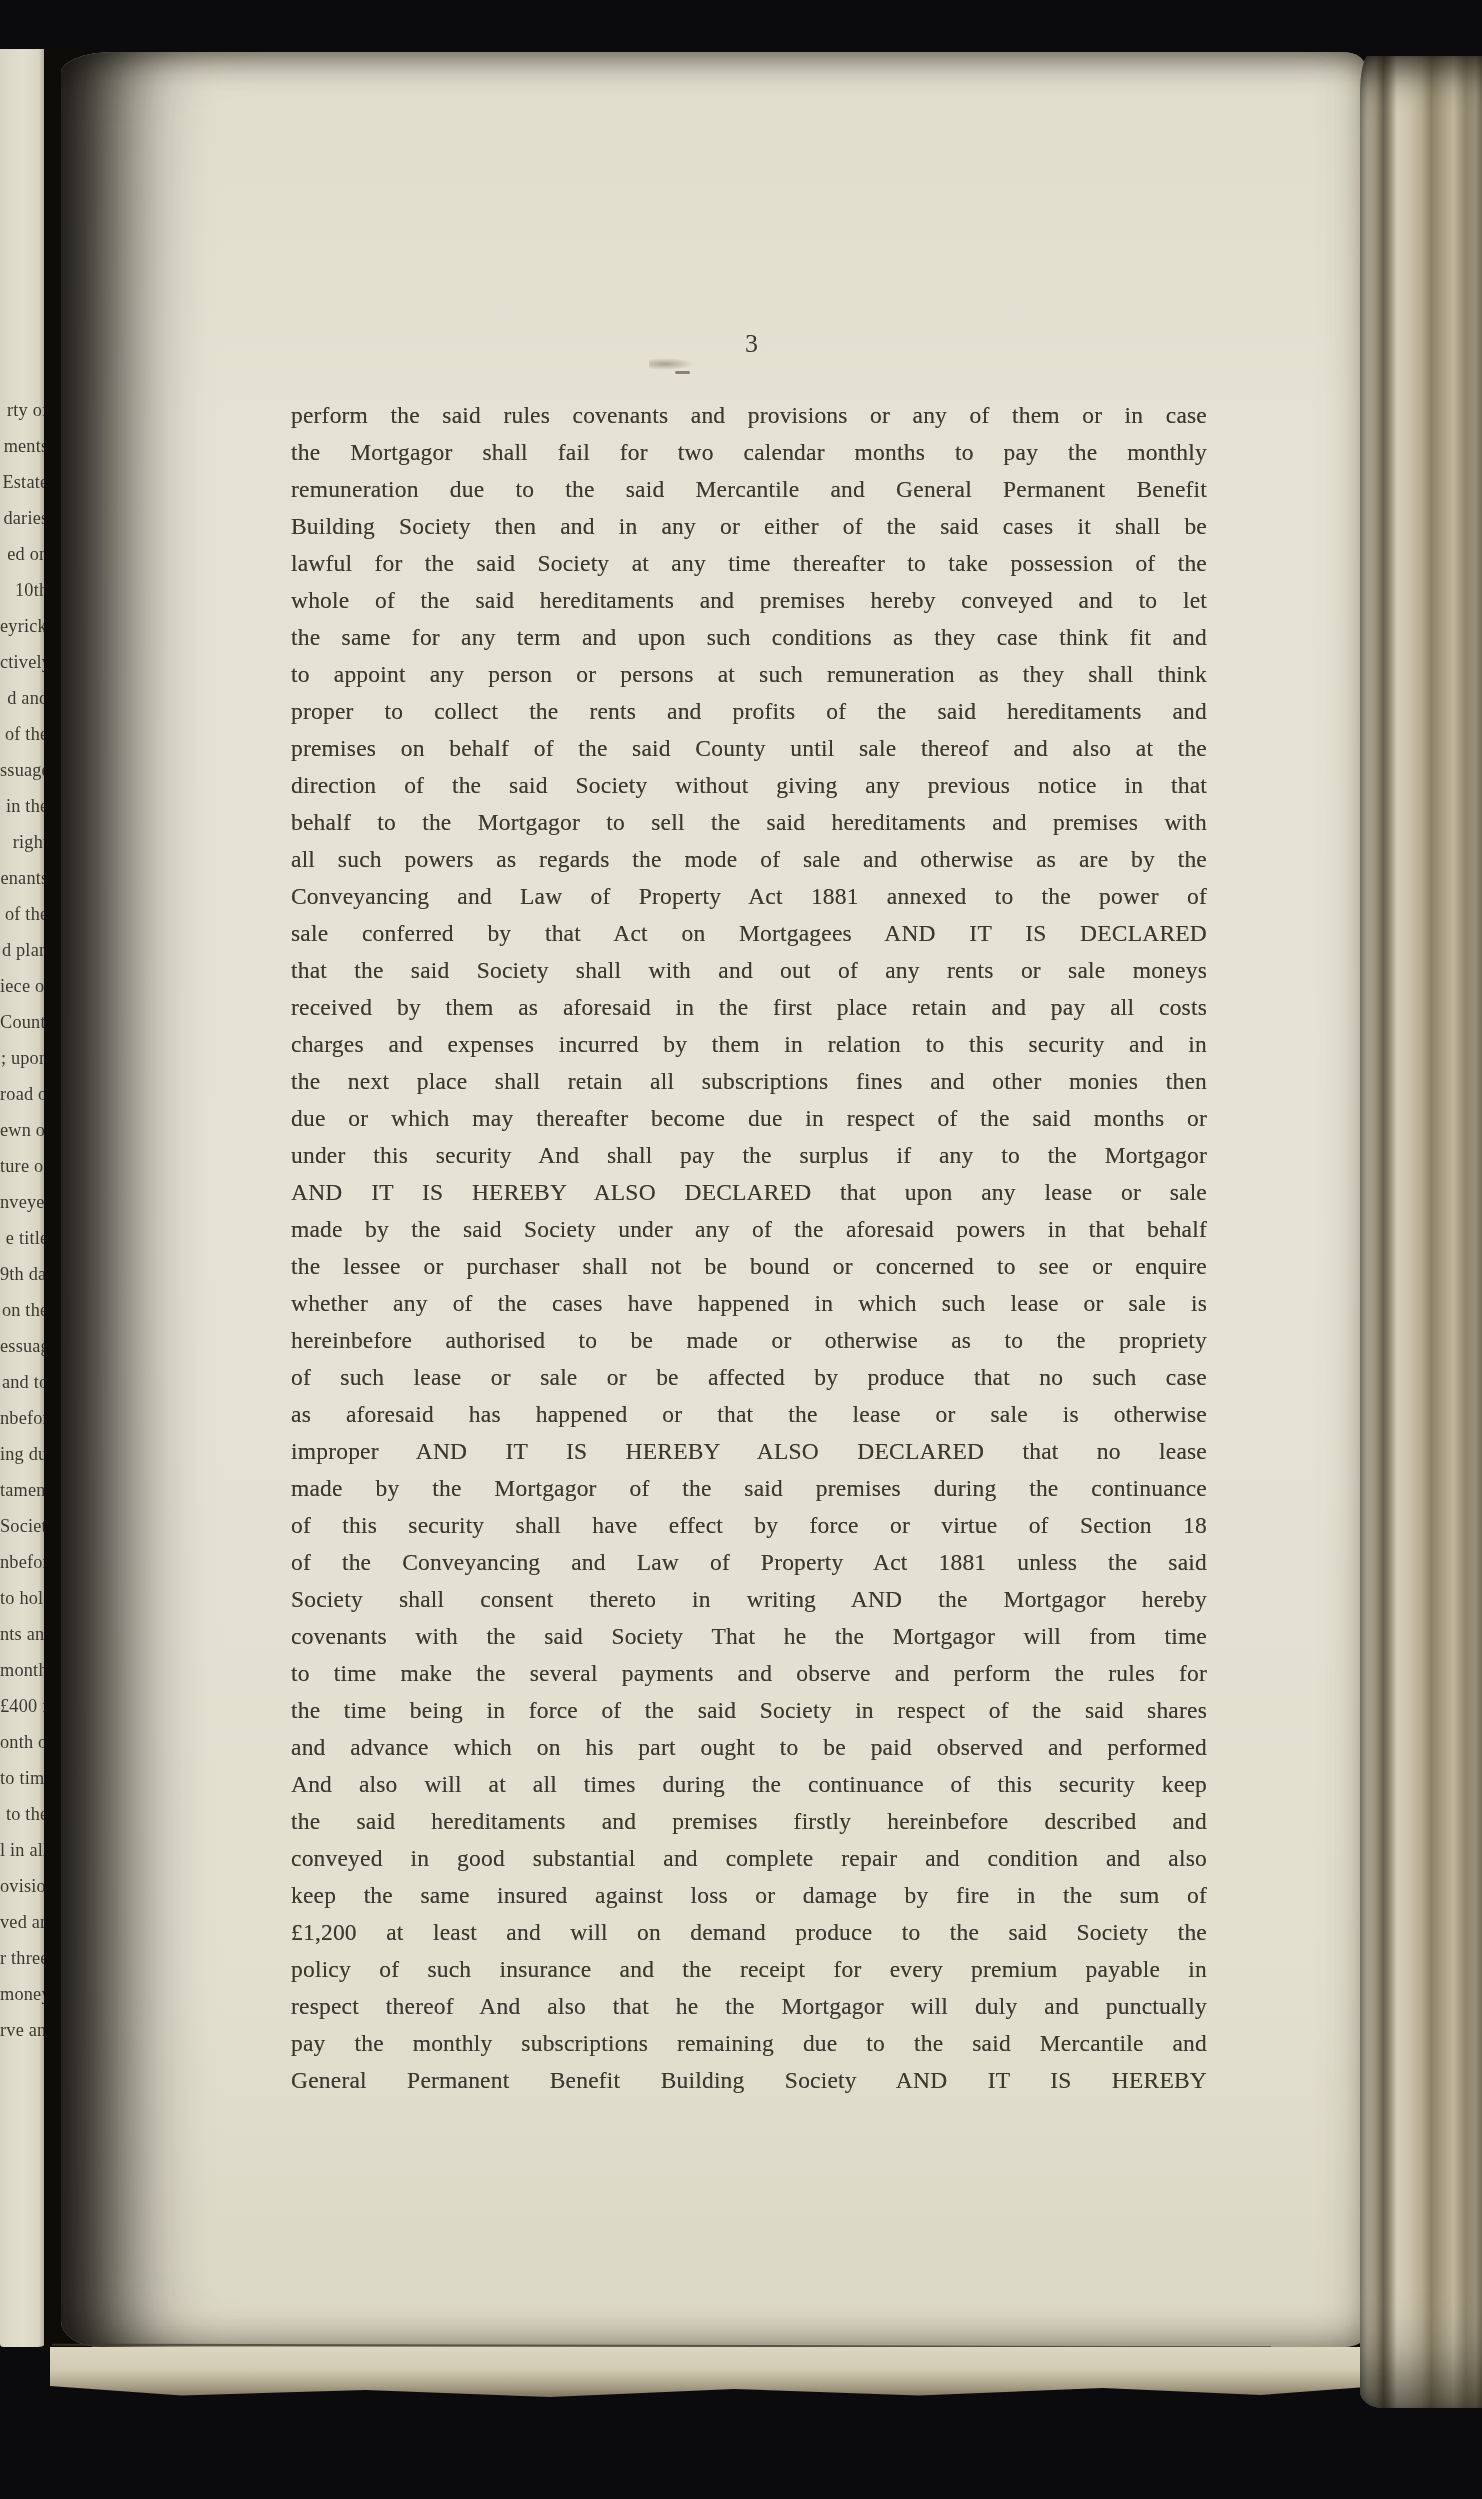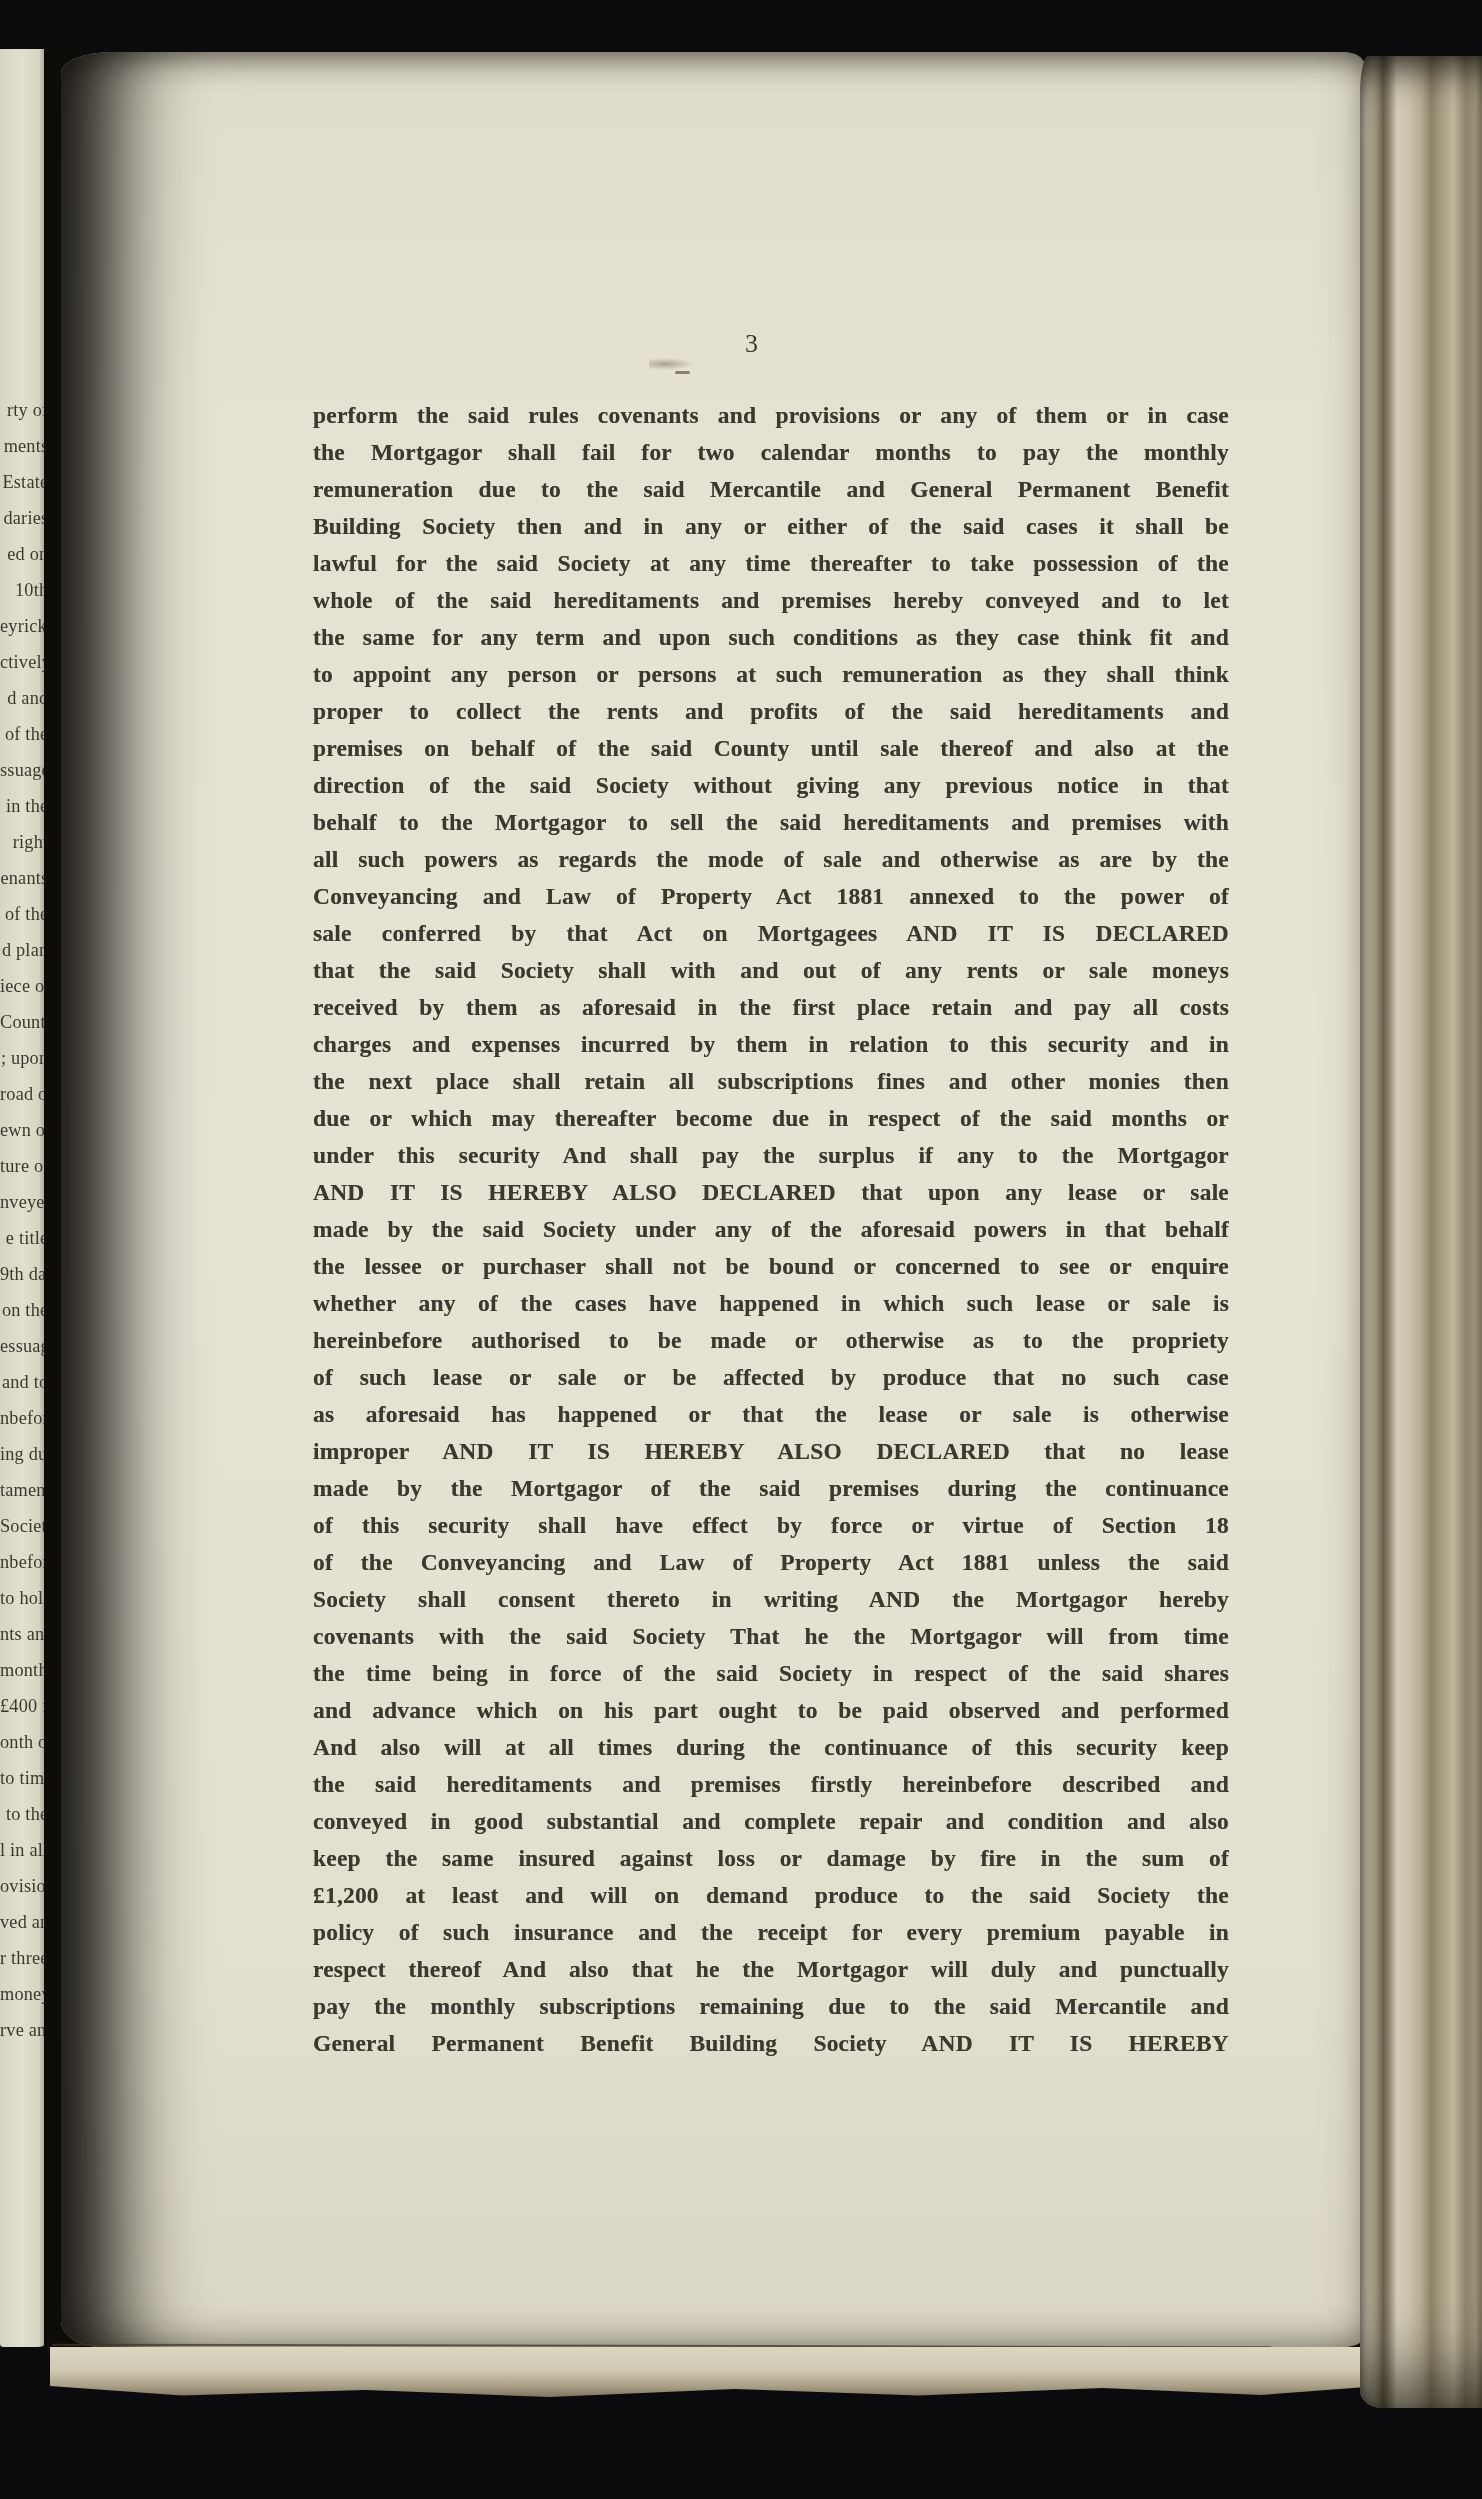--- a/index.html
+++ b/index.html
@@ -52,21 +52,21 @@
   }
   .smudge{
     position:absolute;top:306px;left:588px;width:45px;height:12.2px;
     background:radial-gradient(ellipse at 35% 50%,rgba(118,110,94,0.55),rgba(118,110,94,0) 70%);
   }
   .smudge-dash{
     position:absolute;top:319px;left:614px;width:15px;height:2.6px;
     background:rgba(82,76,61,0.65);border-radius:1.7px;
   }
 
-  .text-block{position:absolute;left:252px;top:345px;width:916px;font-weight:bold;}
+  .text-block{position:absolute;left:230px;top:345px;width:916px;}
   .line{
     height:37px;line-height:37px;
     font-size:23.5px;color:#3b382f;
     text-align:justify;overflow:hidden;
     letter-spacing:0.2px;word-spacing:1.3px;
     text-shadow:0 0 0.4px rgba(59,56,47,0.55);
   }
   .line::after{content:"";display:inline-block;width:100%;height:0;}
 
   
@@ -185,20 +185,21 @@
         <div class="line">whether any of the cases have happened in which such lease or sale is</div>
         <div class="line">hereinbefore authorised to be made or otherwise as to the propriety</div>
         <div class="line">of such lease or sale or be affected by produce that no such case</div>
         <div class="line">as aforesaid has happened or that the lease or sale is otherwise</div>
         <div class="line">improper AND IT IS HEREBY ALSO DECLARED that no lease</div>
         <div class="line">made by the Mortgagor of the said premises during the continuance</div>
         <div class="line">of this security shall have effect by force or virtue of Section 18</div>
         <div class="line">of the Conveyancing and Law of Property Act 1881 unless the said</div>
         <div class="line">Society shall consent thereto in writing AND the Mortgagor hereby</div>
         <div class="line">covenants with the said Society That he the Mortgagor will from time</div>
+        <div class="line">to time make the several payments and observe and perform the rules for</div>
         <div class="line">the time being in force of the said Society in respect of the said shares</div>
         <div class="line">and advance which on his part ought to be paid observed and performed</div>
         <div class="line">And also will at all times during the continuance of this security keep</div>
         <div class="line">the said hereditaments and premises firstly hereinbefore described and</div>
         <div class="line">conveyed in good substantial and complete repair and condition and also</div>
         <div class="line">keep the same insured against loss or damage by fire in the sum of</div>
         <div class="line">£1,200 at least and will on demand produce to the said Society the</div>
         <div class="line">policy of such insurance and the receipt for every premium payable in</div>
         <div class="line">respect thereof And also that he the Mortgagor will duly and punctually</div>
         <div class="line">pay the monthly subscriptions remaining due to the said Mercantile and</div>

